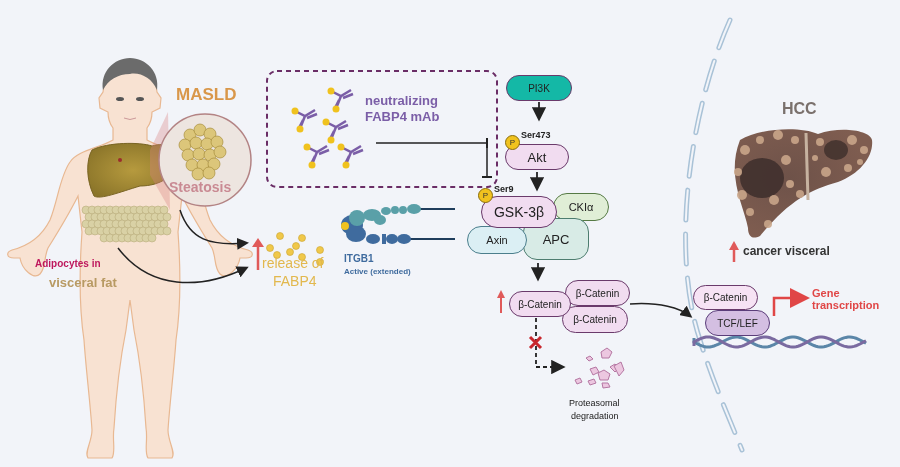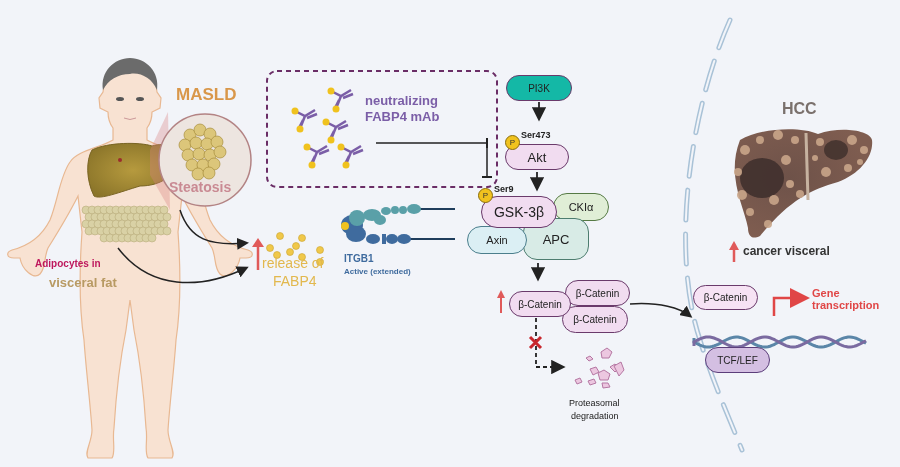--- a/index.html
+++ b/index.html
@@ -304,20 +304,20 @@
 <div class="lbl bold" style="left:494px;top:184px;font-size:9px;color:#222;">Ser9</div>
 
 <div class="pill" style="left:565px;top:280px;width:65px;height:26px;background:#f1dcf0;border:1.5px solid #6a3a6b;font-size:10px;color:#222;">β-Catenin</div>
 <div class="pill" style="left:562px;top:306px;width:66px;height:27px;background:#f1dcf0;border:1.5px solid #6a3a6b;font-size:10px;color:#222;">β-Catenin</div>
 <div class="pill" style="left:509px;top:291px;width:62px;height:26px;background:#f1dcf0;border:1.5px solid #6a3a6b;font-size:10px;color:#222;">β-Catenin</div>
 
 <div class="lbl" style="left:569px;top:398px;font-size:9px;color:#222;">Proteasomal</div>
 <div class="lbl" style="left:571px;top:411px;font-size:9px;color:#222;">degradation</div>
 
 <div class="pill" style="left:693px;top:285px;width:65px;height:25px;background:#f6e3f4;border:1.5px solid #6a3a6b;font-size:10px;color:#222;">β-Catenin</div>
-<div class="pill" style="left:705px;top:310px;width:65px;height:26px;background:#d4bfe2;border:1.5px solid #5b3e7a;font-size:10px;color:#222;margin-top:37px;">TCF/LEF</div>
+<div class="pill" style="left:705px;top:310px;width:65px;height:26px;background:#d4bfe2;border:1.5px solid #5b3e7a;font-size:10px;color:#222;">TCF/LEF</div>
 <div class="lbl bold" style="left:812px;top:287px;font-size:11px;color:#e04646;">Gene</div>
 <div class="lbl bold" style="left:812px;top:299px;font-size:11px;color:#e04646;">transcription</div>
 
 <div class="lbl bold" style="left:782px;top:100px;font-size:16px;color:#7a706c;">HCC</div>
 <div class="lbl bold" style="left:743px;top:244px;font-size:12px;color:#333;">cancer visceral</div>
 
 </div>
 
 </body></html>

